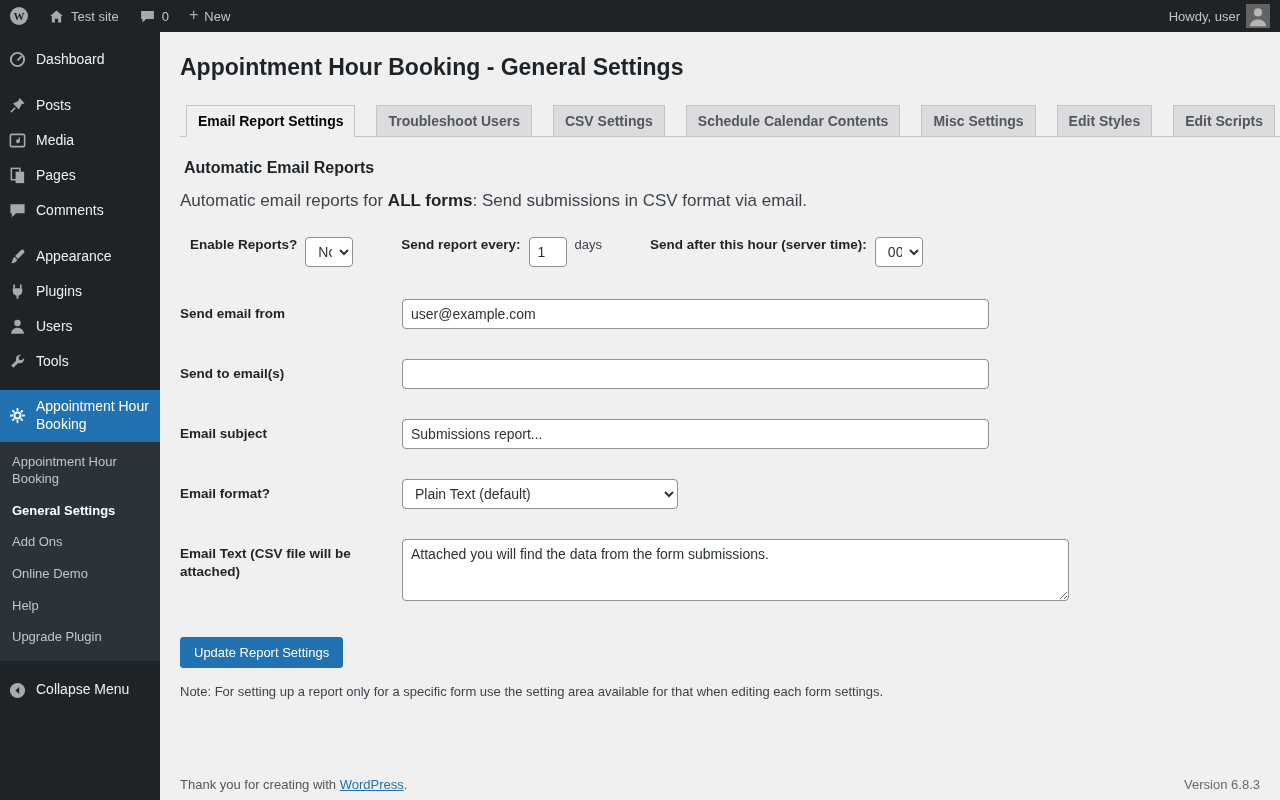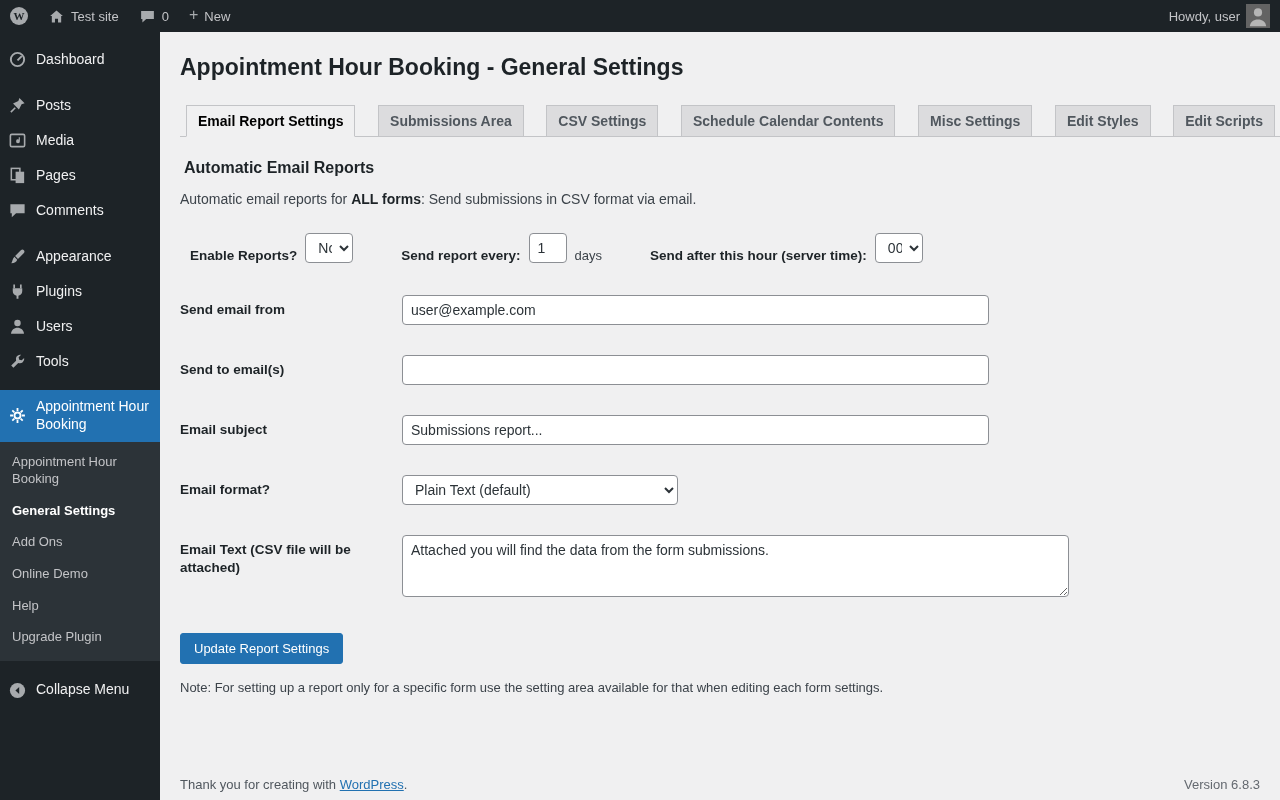--- a/index.html
+++ b/index.html
@@ -61,25 +61,25 @@
   .nav-tab {
     padding:7px 11px; margin-right:5px; margin-bottom:-1px;
     border:1px solid #c3c4c7; background:#dcdcde; color:#50575e;
     font-size:14px; font-weight:600; white-space:nowrap; cursor:pointer;
   }
   .nav-tab.active {
     background:#f0f0f1; color:#000; border-bottom-color:#f0f0f1;
   }
 
   .section-title { font-size:16px; font-weight:700; color:#1d2327; margin:22px 4px 14px; }
-  .intro { font-size:14px; color:#3c434a; }
+  .intro { font-size:17px; color:#3c434a; }
   .intro b { color:#1d2327; }
 
   .inline-row { display:flex; align-items:center; margin:26px 0 32px 10px; }
-  .inline-group { display:flex; align-items:flex-end; gap:8px; margin-right:48px; }
+  .inline-group { display:flex; align-items:flex-start; gap:8px; margin-right:48px; }
   .field-label { font-weight:700; font-size:13.5px; color:#1d2327; }
 
   input[type="text"], select, textarea {
     border:1px solid #8c8f94; border-radius:4px; background:#fff;
     font-size:14px; color:#2c3338; font-family:inherit;
   }
   input[type="text"], select { height:30px; padding:0 8px; }
   select { padding-right:4px; }
   .num-input { width:38px; }
   .small-select { width:48px; }
@@ -247,21 +247,21 @@
     <span>Collapse Menu</span>
   </div>
 </aside>
 
 <main class="content">
 
   <h1 class="page-title">Appointment Hour Booking - General Settings</h1>
 
   <div class="nav-tabs">
     <span class="nav-tab active">Email Report Settings</span>
-    <span class="nav-tab">Submissions Area</span>
+    <span class="nav-tab">Troubleshoot Users</span>
     <span class="nav-tab">CSV Settings</span>
     <span class="nav-tab">Schedule Calendar Contents</span>
     <span class="nav-tab">Misc Settings</span>
     <span class="nav-tab">Edit Styles</span>
     <span class="nav-tab">Edit Scripts</span>
   </div>
 
   <h3 class="section-title">Automatic Email Reports</h3>
 
   <p class="intro"><span>Automatic email reports for </span><b>ALL forms</b><span>: Send submissions in CSV format via email.</span></p>

